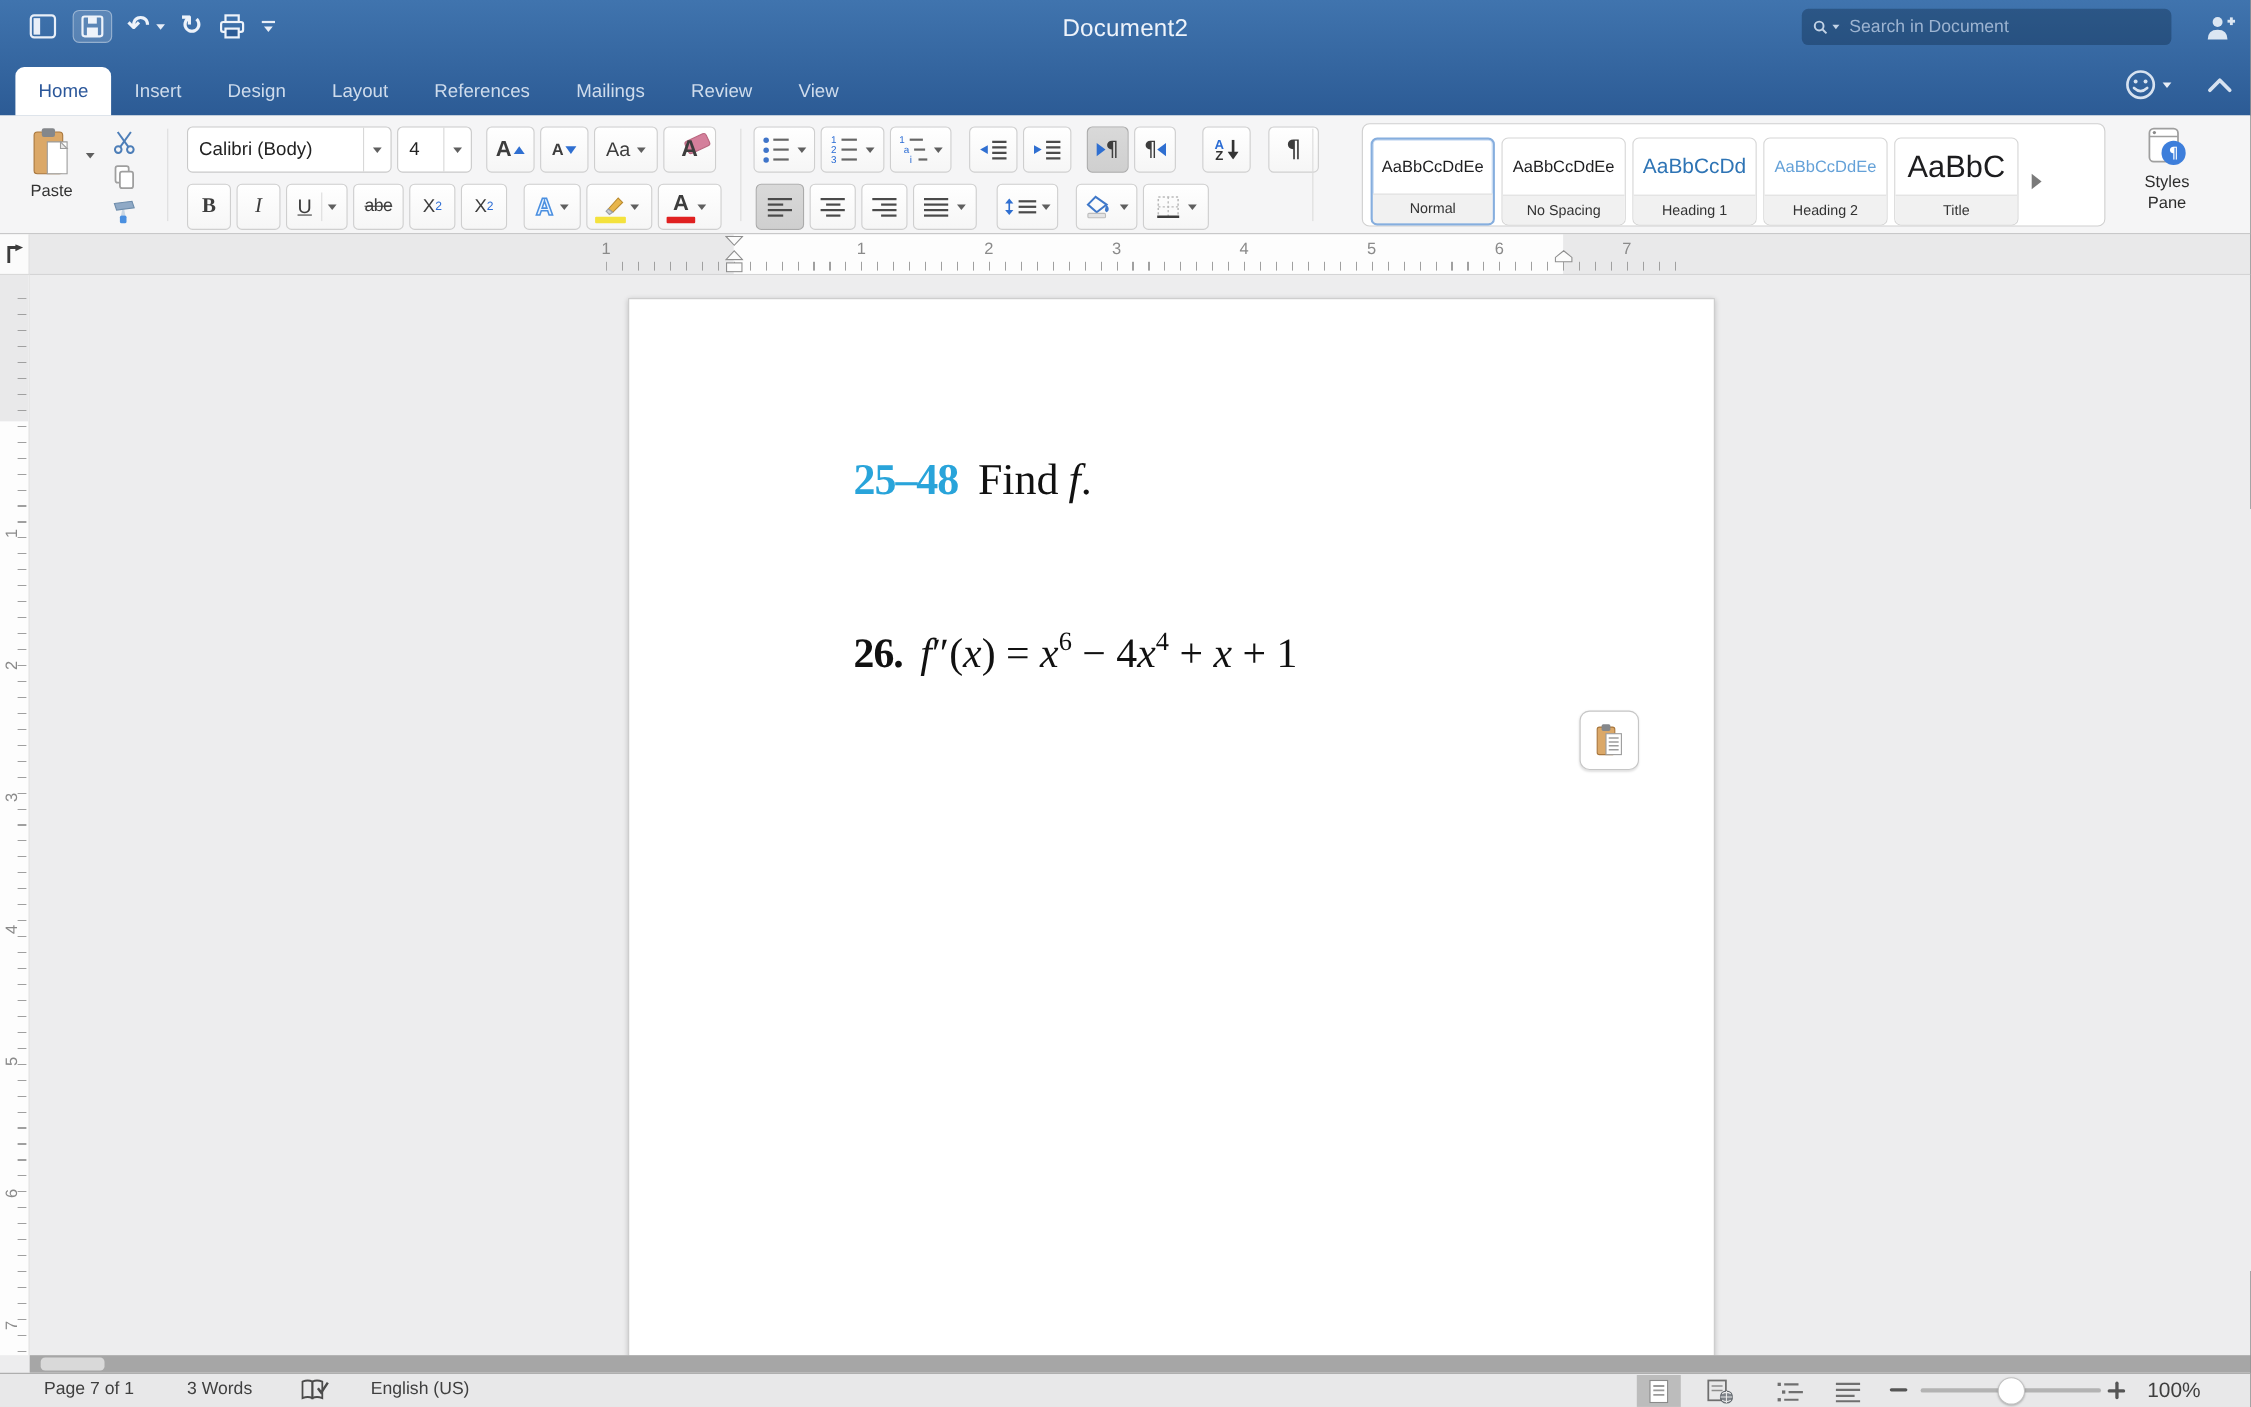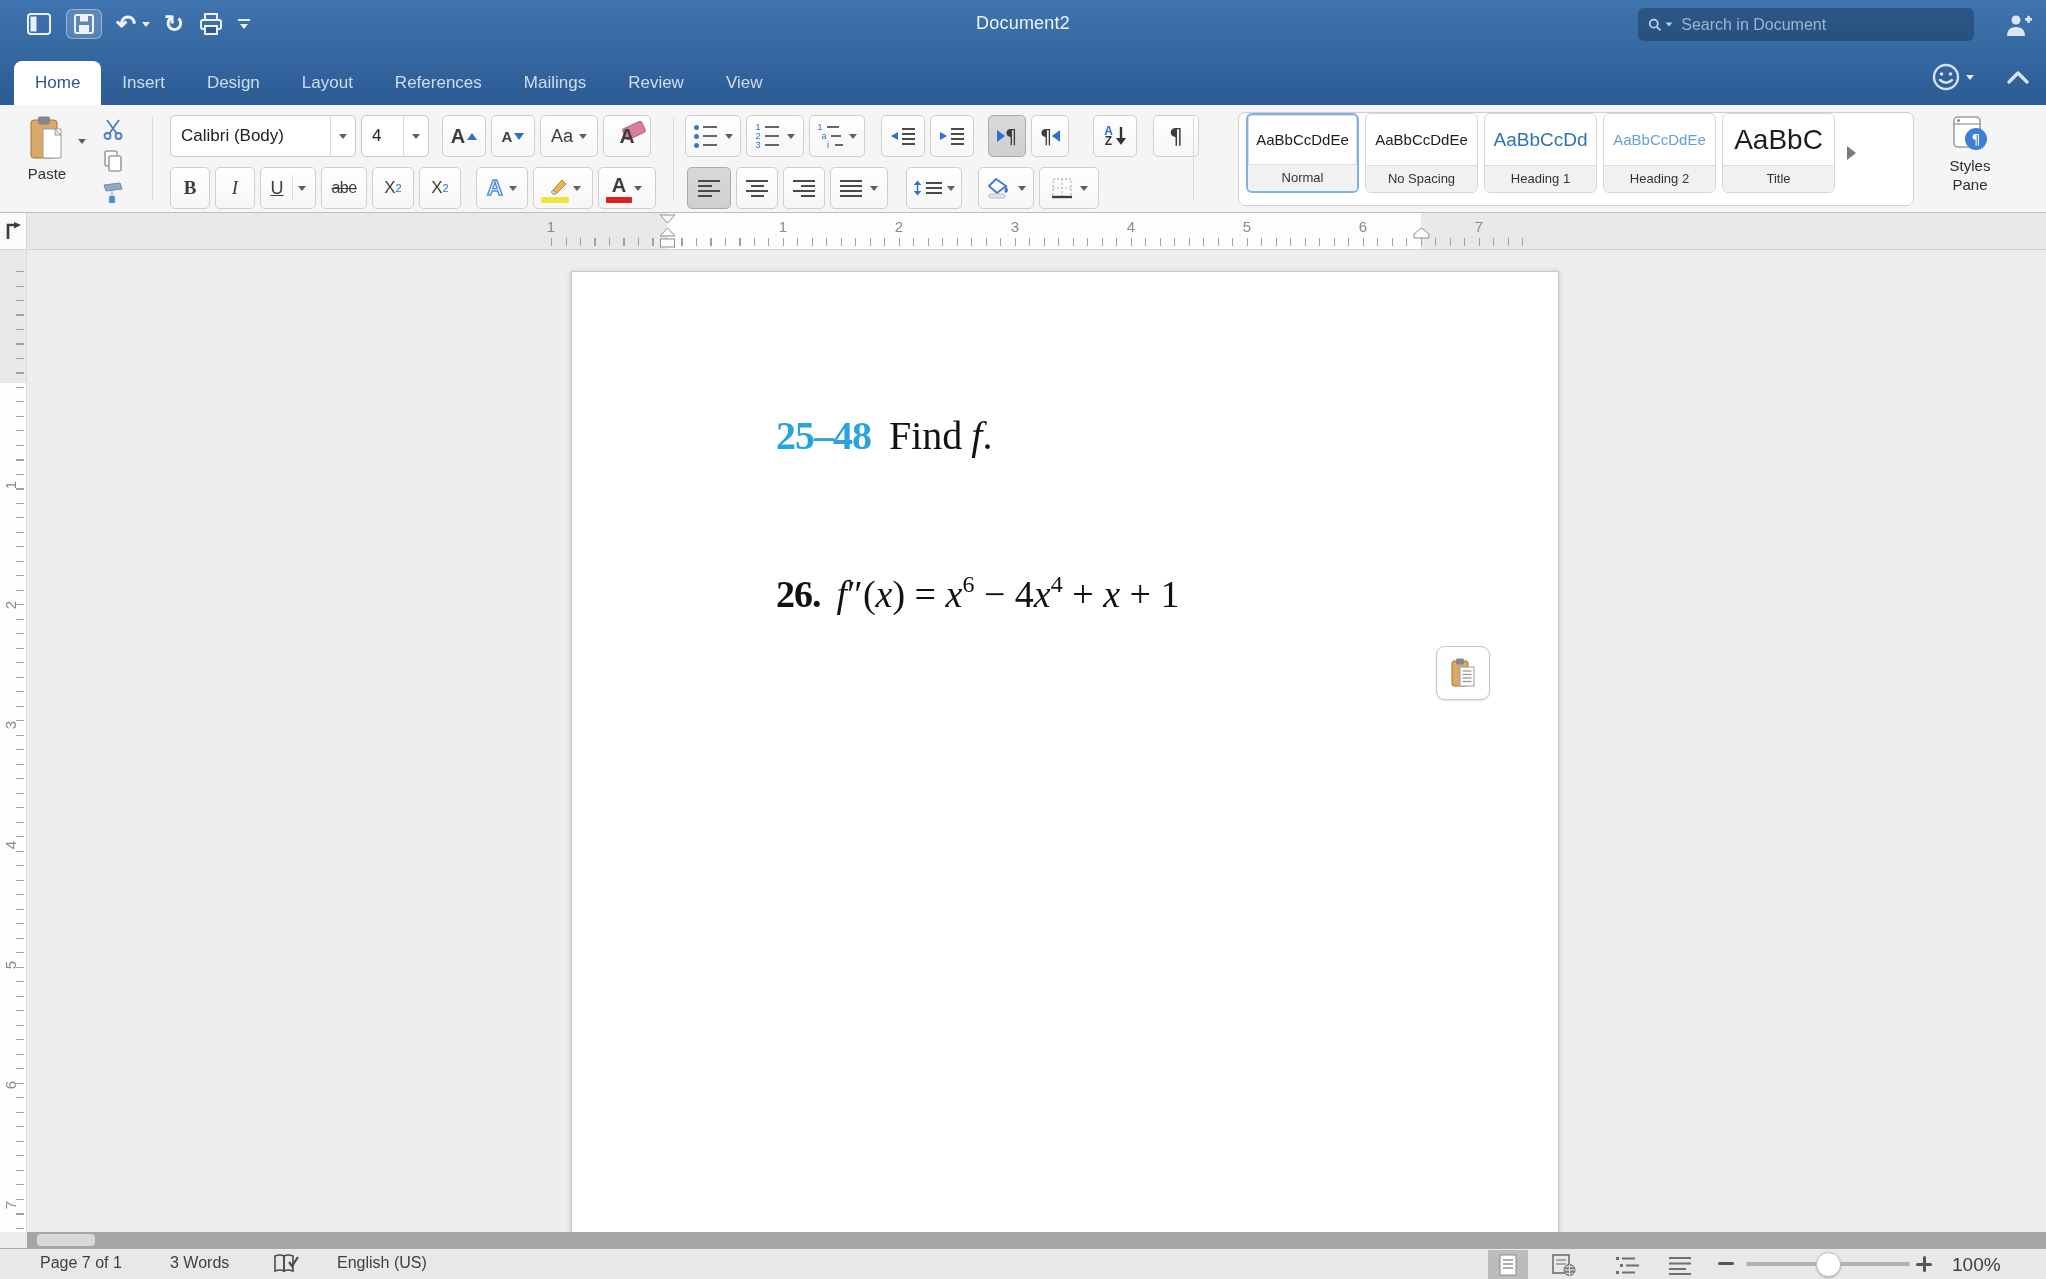--- a/index.html
+++ b/index.html
@@ -9,21 +9,21 @@
   #titlebar{position:absolute;top:0;left:0;right:0;height:105px;
     background:linear-gradient(#4074ae,#2c5b95);}
   .qat{position:absolute;top:8px;left:26px;display:flex;align-items:center;gap:14px;height:32px;}
   .qat .qbtn{display:flex;align-items:center;justify-content:center;color:#e9eff8;}
   .savebox{background:rgba(255,255,255,.16);border:1px solid rgba(255,255,255,.38);border-radius:6px;padding:2px 5px;}
   .uglyph{font-size:24px;font-weight:bold;color:#eef3fa;line-height:26px;}
   .car{width:0;height:0;border-left:4px solid transparent;border-right:4px solid transparent;border-top:5px solid #5f5f5f;display:inline-block;}
   .car.w{border-top-color:#e8eef7;}
   .toolopt{display:flex;flex-direction:column;align-items:center;gap:3px;}
   .toolopt .bar{width:12px;height:2px;background:#e8eef7;}
-  #doc-title{position:absolute;top:13px;left:0;right:0;text-align:center;color:#eef3fa;font-size:18px;letter-spacing:.2px;}
+  #doc-title{position:absolute;top:13px;left:0;right:0;text-align:center;color:#eef3fa;font-size:22px;letter-spacing:.2px;}
   #searchbox{position:absolute;top:8px;left:1638px;width:336px;height:33px;background:rgba(10,34,64,.35);
     border-radius:6px;display:flex;align-items:center;padding:0 10px;box-sizing:border-box;}
   #searchbox input{background:transparent;border:none;outline:none;color:#dfe9f5;font-size:16px;width:100%;
     font-family:"Liberation Sans",sans-serif;}
   #searchbox input::placeholder{color:#9db4d1;}
   
   #tabrow{position:absolute;left:0;right:0;top:48px;height:57px;display:flex;align-items:flex-end;padding-left:14px;}
   .tab{height:44px;line-height:44px;padding:0 21px;color:#cfdcec;font-size:17px;cursor:default;}
   .tab.active{background:#fff;color:#2b579a;border-radius:8px 8px 0 0;}
   #tab-extras{position:absolute;right:16px;top:62px;display:flex;align-items:center;gap:14px;}
@@ -62,21 +62,21 @@
   .al{display:flex;flex-direction:column;gap:3px;}
   .al i{display:block;height:2px;background:#4a4a4a;}
   .pil{font-size:19px;color:#3d3d3d;font-family:"DejaVu Sans",sans-serif;}
   .tri-r{width:0;height:0;border-top:6px solid transparent;border-bottom:6px solid transparent;border-left:8px solid #2f6fd1;display:inline-block;}
   .tri-l{width:0;height:0;border-top:6px solid transparent;border-bottom:6px solid transparent;border-right:8px solid #2f6fd1;display:inline-block;}
   .azcol{display:flex;flex-direction:column;line-height:10px;font-size:12px;font-weight:bold;}
   .azcol .a{color:#2b6cd4;}
   .azcol .z{color:#333;}
   
   #style-gallery-wrap{position:absolute;left:1238px;top:7px;width:676px;height:94px;background:#fff;
-    border:1px solid #cfcfcf;border-radius:7px;display:flex;align-items:flex-start;padding:0 4px;box-sizing:border-box;}
+    border:1px solid #cfcfcf;border-radius:7px;display:flex;align-items:flex-end;padding:0 4px;box-sizing:border-box;}
   .style-card{width:113px;height:80px;border:1px solid #d6d6d6;border-radius:6px;margin:0 3px;overflow:hidden;
     display:flex;flex-direction:column;background:#fff;box-sizing:border-box;}
   .style-card.sel{border:2px solid #86aede;box-shadow:0 0 0 1px #cfe0f5 inset;}
   .style-card .sample{flex:1;display:flex;align-items:center;justify-content:center;white-space:nowrap;}
   .style-card .sname{height:26px;line-height:26px;text-align:center;font-size:13px;color:#333;background:#f1f1f1;border-top:1px solid #e0e0e0;}
   #gallery-more{width:26px;height:80px;display:flex;align-items:center;justify-content:center;}
   #styles-pane-btn{position:absolute;left:1922px;top:10px;width:96px;text-align:center;}
   #styles-pane-btn .lbl{font-size:15px;color:#2d2d2d;line-height:19px;margin-top:3px;}
   
   #corner{position:absolute;top:213px;left:0;width:27px;height:37px;background:#fbfbfb;border-right:1px solid #d9d9d9;border-bottom:1px solid #d9d9d9;box-sizing:border-box;display:flex;align-items:center;justify-content:center;}

